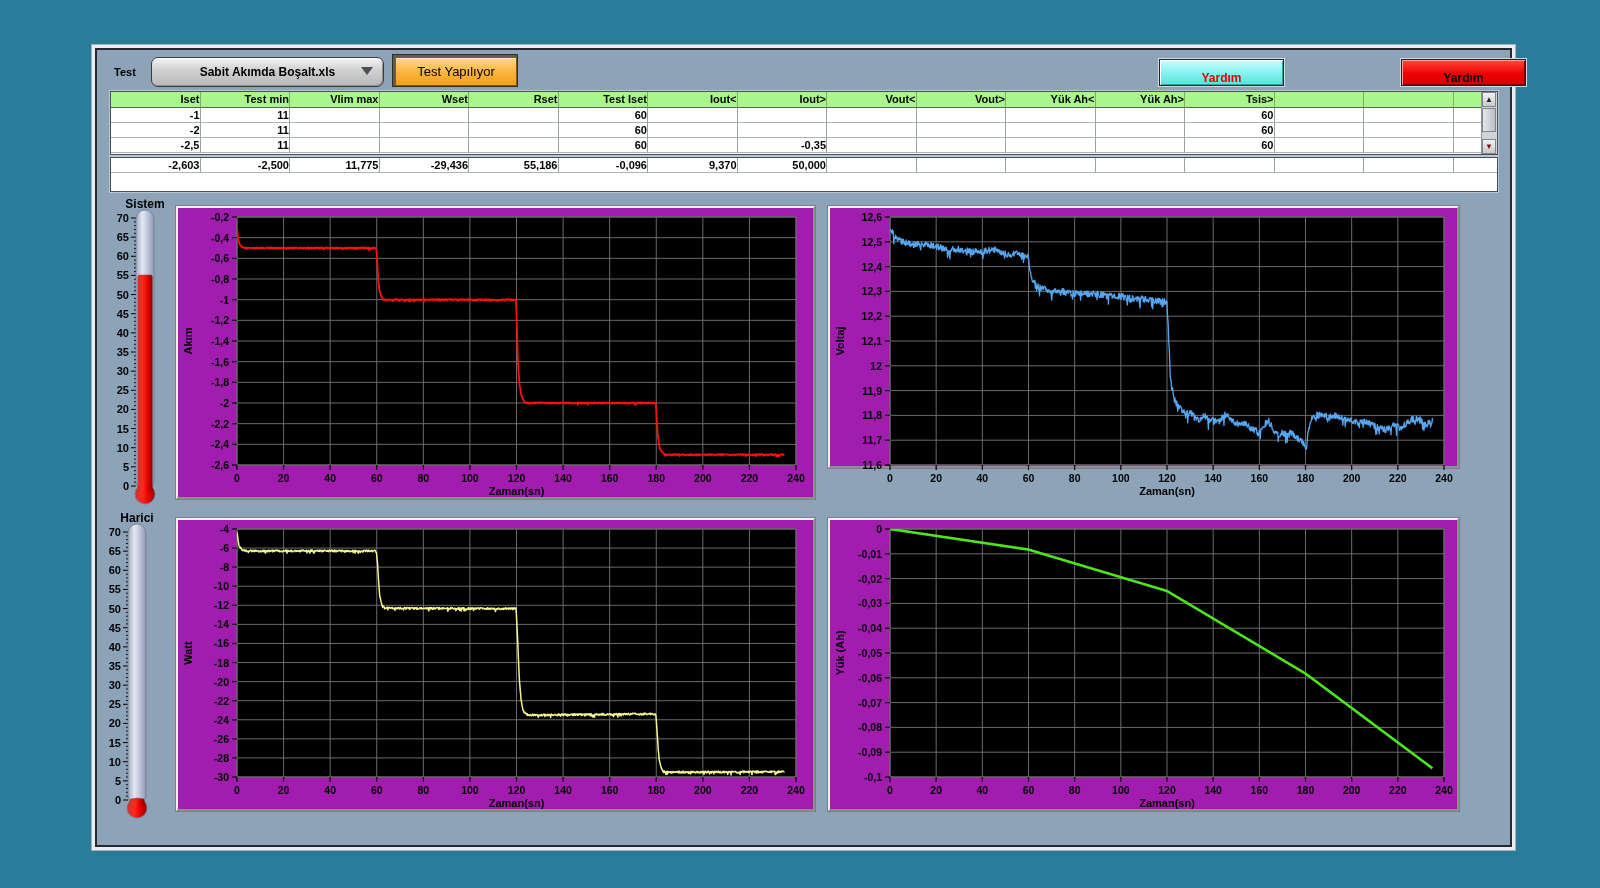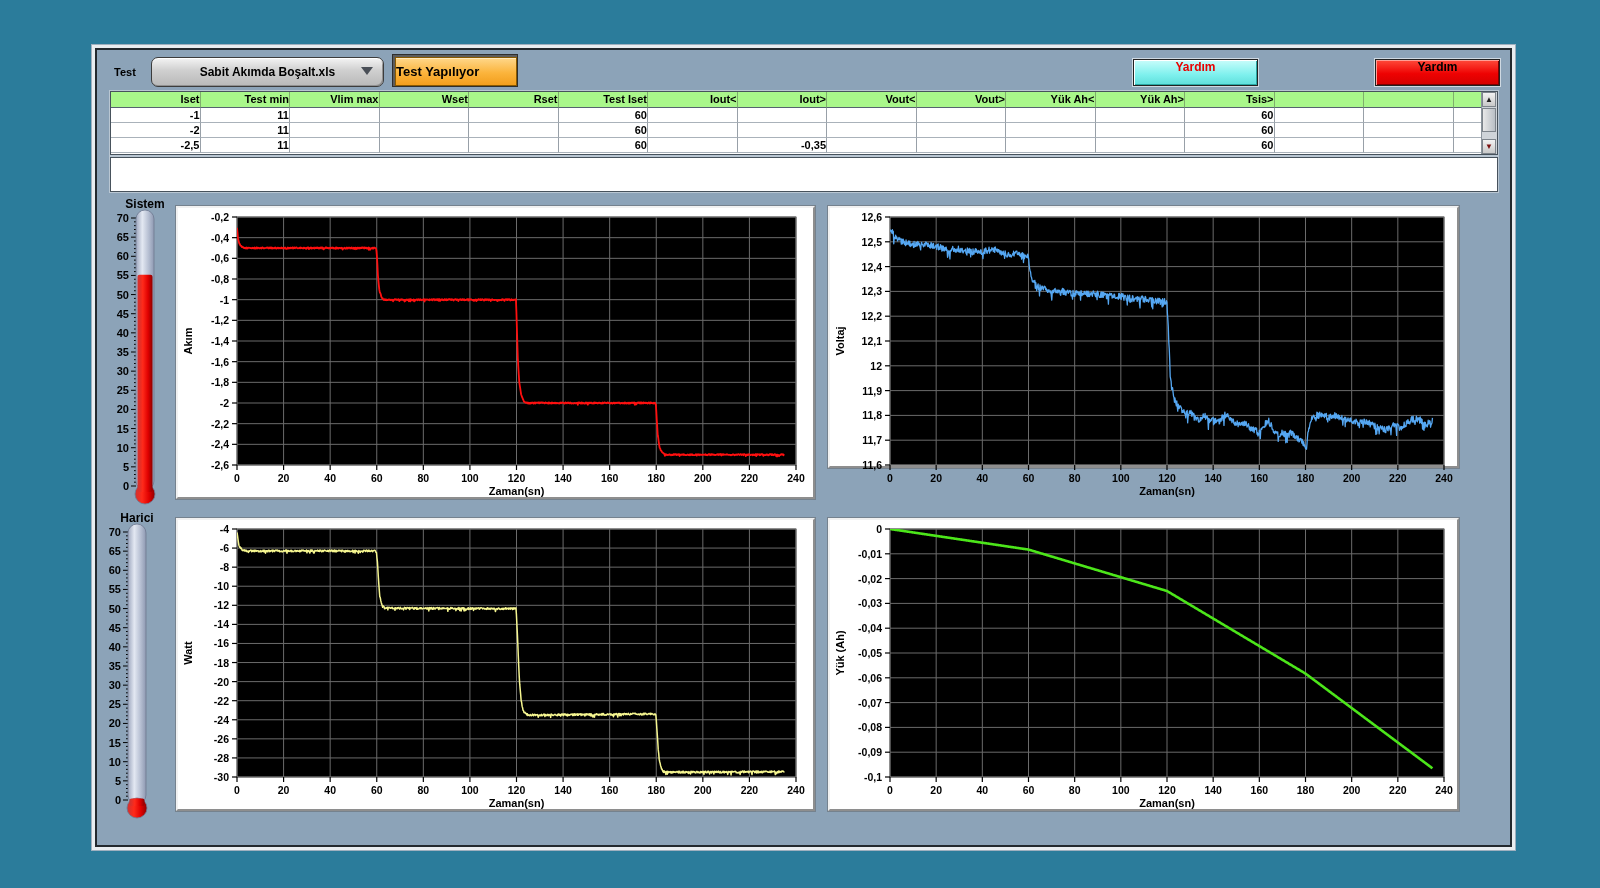--- a/index.html
+++ b/index.html
@@ -18,25 +18,25 @@
             display:flex;align-items:center;justify-content:center;
             font-weight:bold;font-size:12px;color:#000;cursor:pointer;}
   .dropdown .tri{position:absolute;right:10px;top:9px;width:0;height:0;
                  border-left:6px solid transparent;border-right:6px solid transparent;
                  border-top:8px solid #4a4f57;}
   
   .bezel{position:absolute;left:295px;top:4px;width:126px;height:33px;
          background:#5c5c5c;border:1px solid #2e2e2e;padding:2px;box-sizing:border-box;}
   .btn-status{width:100%;height:100%;background:linear-gradient(#ffd78a,#fbb43c 55%,#f29e1d);
               border:1px solid #8a5a00;box-shadow:inset 0 1px 0 #ffe9bd;
-              display:flex;align-items:center;
-              font-weight:bold;font-size:13px;color:#000;cursor:pointer;}
+              display:flex;align-items:center;justify-content:center;
+              font-weight:normal;font-size:13px;color:#000;cursor:pointer;}
   .btn{position:absolute;width:123px;height:25px;border:1px solid #222;
-       display:flex;align-items:flex-start;justify-content:center;
-       font-weight:bold;font-size:12px;cursor:pointer;}
+       display:flex;align-items:flex-end;justify-content:center;
+       font-weight:bold;font-size:12px;cursor:pointer;margin-left:26px;}
   .btn-help{left:1036px;top:9px;background:linear-gradient(#c9fdfb,#7df0ed 60%,#5fdedb);
             color:#e80000;box-shadow:inset 1px 1px 0 #ffffff,inset -1px -1px 0 #2aa7a4,0 0 0 1px #cfd9e2;}
   .btn-exit{left:1278px;top:9px;background:linear-gradient(#ff4a3a,#ee0202 55%,#d40000);
             color:#000;box-shadow:inset 1px 1px 0 #ff9e96,inset -1px -1px 0 #7e0000,0 0 0 1px #cfd9e2;}
   
   .tablewrap{position:absolute;background:#fff;border:1px solid #47525c;
              box-shadow:0 0 0 1px #b9c6d2;overflow:hidden;text-align:right;}
   .t1{left:13px;top:41px;width:1386px;height:62px;}
   .t2{left:13px;top:107px;width:1386px;height:33px;}
   .gridarea{position:absolute;left:0;top:0;bottom:0;overflow:hidden;}
@@ -51,21 +51,21 @@
                 border-right:1px solid #7fae6c;border-bottom:1px solid #55636f;}
   
   .vscroll{position:absolute;right:0;top:0;bottom:0;width:15px;background:#cfd4d9;
            border-left:1px solid #8b949c;}
   .sbtn{position:absolute;left:0;width:14px;height:15px;background:linear-gradient(#f2f2f2,#c9c9c9);
         border:1px solid #7d848b;box-sizing:border-box;display:flex;align-items:center;
         justify-content:center;font-size:8px;cursor:pointer;}
   .sthumb{position:absolute;left:0;width:14px;background:linear-gradient(90deg,#e8e8e8,#b9bfc5);
           border:1px solid #7d848b;box-sizing:border-box;cursor:grab;}
   
-  .panel3d{position:absolute;background:#ffffff;
+  .panel3d{position:absolute;background:#a21caf;
            border-top:2px solid #f1f1f1;border-left:2px solid #f1f1f1;
            border-right:2px solid #8e8e8e;border-bottom:2px solid #8e8e8e;
            box-shadow:0 0 0 1px #75828e;box-sizing:border-box;}
   .chart-tl{left:79px;top:156px;width:639px;height:293px;}
   .chart-tr{left:731px;top:156px;width:631px;height:262px;}
   .chart-bl{left:79px;top:468px;width:639px;height:293px;}
   .chart-br{left:731px;top:468px;width:631px;height:293px;}
   .thermo{position:absolute;width:64px;height:316px;}
   .thermo-sys{left:8px;top:146px;}
   .thermo-ext{left:0;top:460px;}
@@ -179,20 +179,38 @@
         </div>
         <div class="sthumb" style="top:16px;height:24px;"></div>
         <div class="sbtn" style="bottom:0;">
           <span style="color:#7a1010;">▼</span>
         </div>
       </div>
     </div>
 
     <div class="tablewrap t2">
       <div class="gridarea" id="liveGrid">
+          <div class="trow">
+            <div class="tcell">-2,603</div>
+            <div class="tcell">-2,500</div>
+            <div class="tcell">11,775</div>
+            <div class="tcell">-29,436</div>
+            <div class="tcell">55,186</div>
+            <div class="tcell">-0,096</div>
+            <div class="tcell">9,370</div>
+            <div class="tcell">50,000</div>
+            <div class="tcell"></div>
+            <div class="tcell"></div>
+            <div class="tcell"></div>
+            <div class="tcell"></div>
+            <div class="tcell"></div>
+            <div class="tcell"></div>
+            <div class="tcell"></div>
+            <div class="tcell"></div>
+          </div>
         </div>
     </div>
 
     <div class="thermo thermo-sys">
       <svg id="thermo0" width="64" height="316">
           <defs>
             <linearGradient id="tube0" x1="0" y1="0" x2="1" y2="0">
               <stop offset="0%" stop-color="#9ea8bf"></stop>
               <stop offset="35%" stop-color="#e3e8f2"></stop>
               <stop offset="70%" stop-color="#b6bfd2"></stop>

